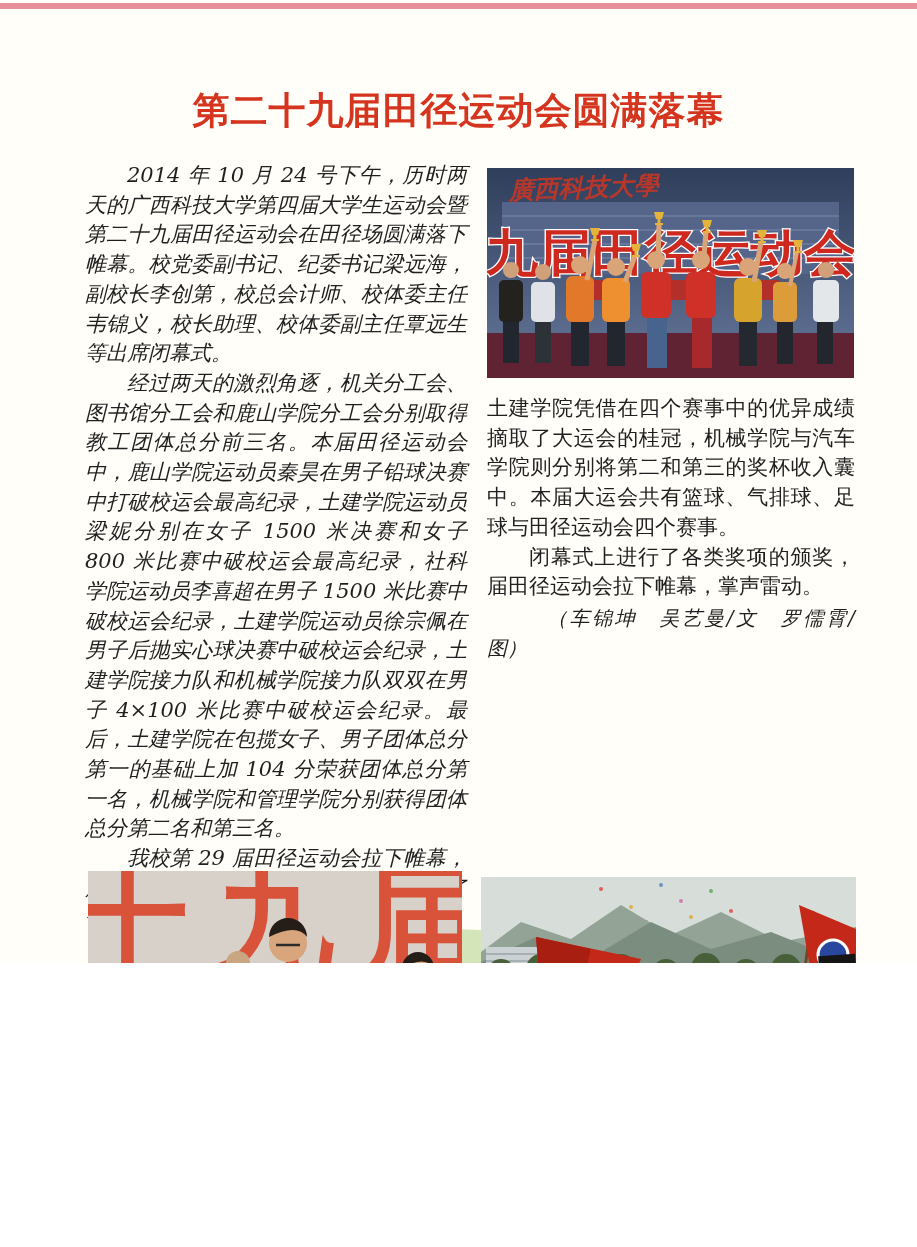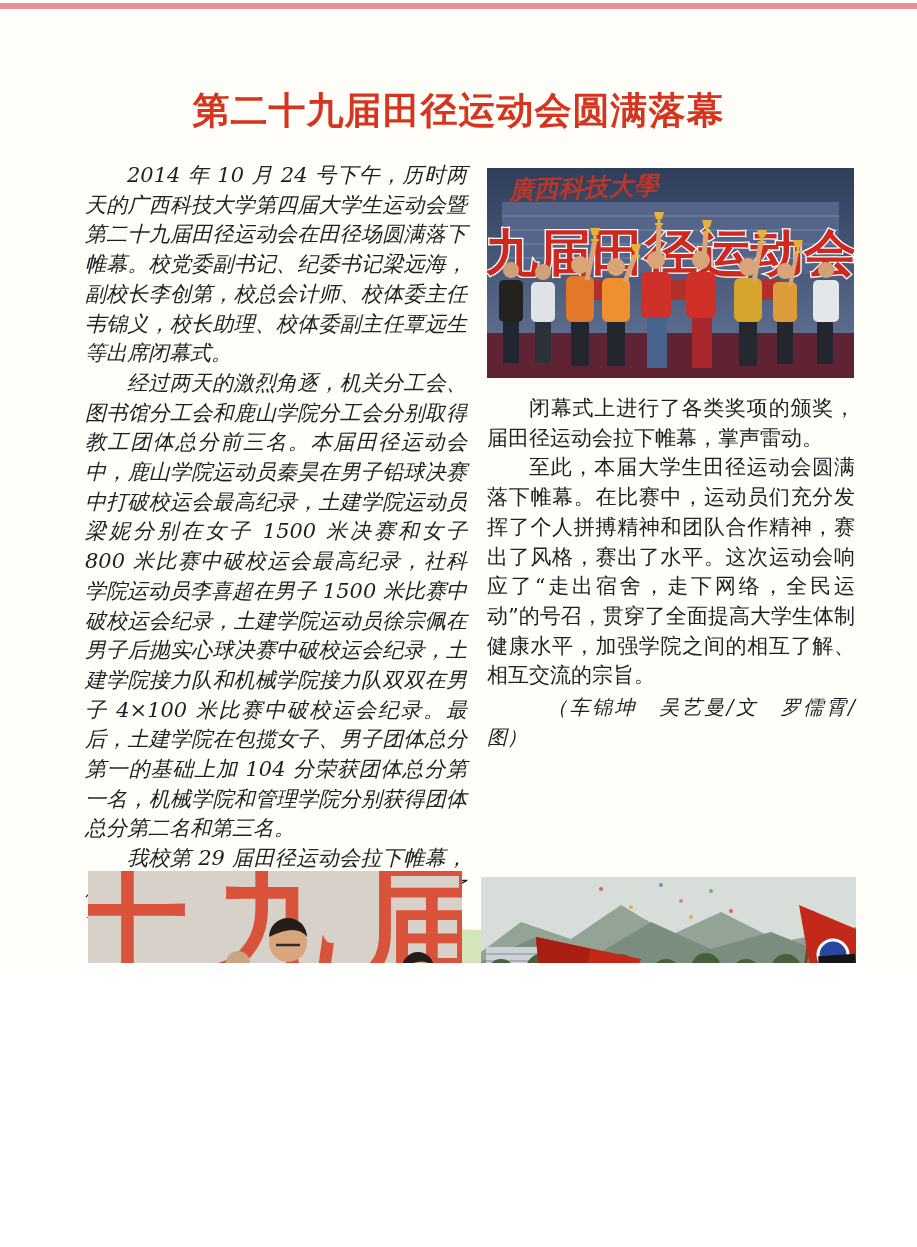--- a/index.html
+++ b/index.html
@@ -160,22 +160,22 @@
         <g transform="translate(328,0)">
             <rect x="2" y="150" width="16" height="46" fill="#23262c"></rect>
             <rect x="-2" y="112" width="26" height="42" rx="5" fill="#e4e7ea"></rect>
             <circle cx="11" cy="102" r="8" fill="#cfa07a"></circle>
           </g>
       </g>
     </svg>
   </div>
 
   <div class="col right">
+    <p class="para">土建学院凭借在四个赛事中的优异成绩摘取了大运会的桂冠，机械学院与汽车学院则分别将第二和第三的奖杯收入囊中。本届大运会共有篮球、气排球、足球与田径运动会四个赛事。</p>
     <p class="para indent">闭幕式上进行了各类奖项的颁奖，届田径运动会拉下帷幕，掌声雷动。</p>
-    <p class="para indent">至此，本届大学生田径运动会圆满落下帷幕。在比赛中，运动员们充分发挥了个人拼搏精神和团队合作精神，赛出了风格，赛出了水平。这次运动会响应了“走出宿舍，走下网络，全民运动”的号召，贯穿了全面提高大学生体制健康水平，加强学院之间的相互了解、相互交流的宗旨。</p>
     <p class="byline">（车锦坤　吴艺曼/文　罗儒霄/图）</p>
   </div>
 
   <div class="ellipse"></div>
 
   <div class="photo photo2">
     <div class="p2-bigtext">十九届</div>
     <svg class="p2-figures" width="374" height="245" viewBox="0 0 374 245">
       <circle cx="150" cy="92" r="12" fill="#caa581"></circle>
       <circle cx="58" cy="150" r="11" fill="#d9a57c"></circle>

